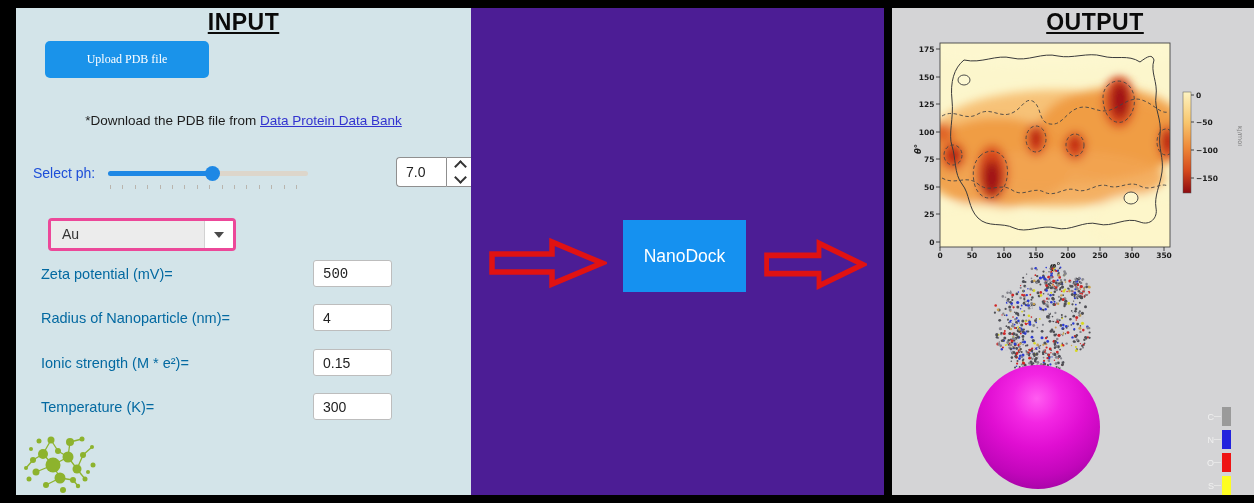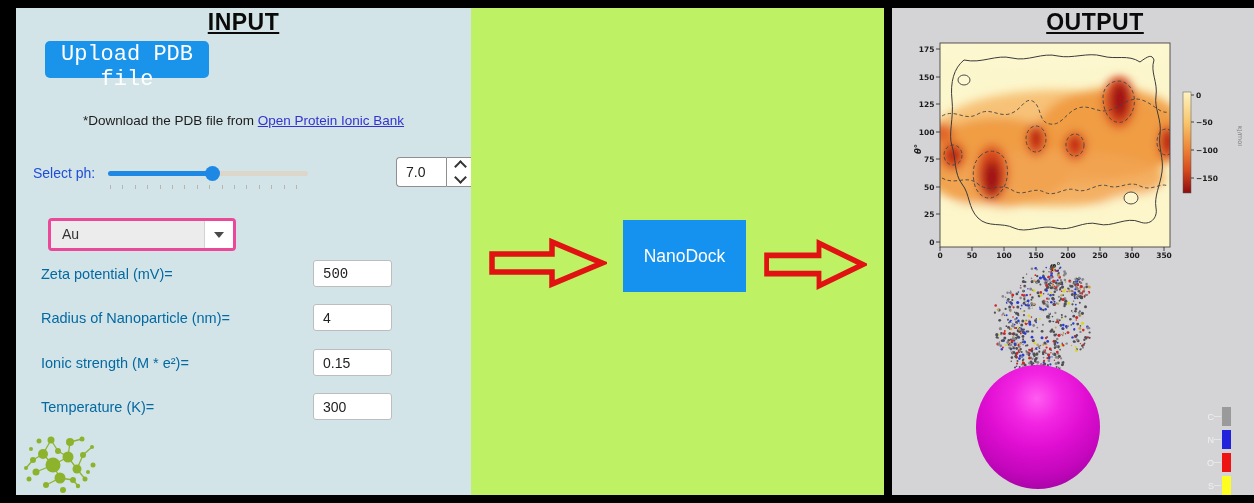--- a/index.html
+++ b/index.html
@@ -1,24 +1,24 @@
 <!DOCTYPE html>
 <html><head>
 <meta charset="utf-8">
 <style>
   html,body{margin:0;padding:0;}
   body{width:1254px;height:503px;background:#000;font-family:"Liberation Sans",sans-serif;position:relative;overflow:hidden;}
   .panel{position:absolute;top:8px;height:487px;}
   #panel-input{left:16px;width:455px;background:#d3e4e9;}
-  #panel-process{left:471px;width:413px;background:#bef264;}
+  #panel-process{left:471px;width:413px;background:#4c1d95;}
   #panel-output{left:892px;width:406px;background:#d4d4d6;}
   .panel-title{position:absolute;top:1px;left:0;right:0;text-align:center;font-size:23px;font-weight:bold;color:#0a0a0a;text-decoration:underline;letter-spacing:.5px;}
   
   .upload-btn{position:absolute;left:29px;top:33px;width:164px;height:37px;background:#1a93ea;color:#fff;
-    border:none;border-radius:5px;font-size:22px;font-family:Liberation Mono, monospace;cursor:pointer;}
+    border:none;border-radius:5px;font-size:12px;font-family:Liberation Serif, serif;cursor:pointer;}
   .note{position:absolute;top:105px;left:0;right:0;text-align:center;font-size:13.5px;color:#1c1c1c;}
   .note a{color:#3333cf;text-decoration:underline;cursor:pointer;}
   .ph-label{position:absolute;left:17px;top:157px;font-size:14px;color:#1d4ed8;}
   .slider{position:absolute;left:92px;top:160px;width:200px;height:16px;cursor:pointer;}
   .slider .track{position:absolute;top:3px;left:0;width:100%;height:5px;background:#ddd6cb;border-radius:3px;}
   .slider .fill{position:absolute;top:3px;left:0;width:52%;height:5px;background:#1e88e5;border-radius:3px 0 0 3px;}
   .slider .thumb{position:absolute;top:-2px;left:calc(52% - 7px);width:15px;height:15px;background:#1e88e5;border-radius:50%;}
   .slider-ticks{position:absolute;left:94px;top:177px;width:198px;height:4px;
     background:repeating-linear-gradient(90deg,#b9b5ae 0,#b9b5ae 1px,transparent 1px,transparent 12.4px);}
   .numbox{position:absolute;left:344px;top:149px;height:30px;display:flex;padding-left:36px;}
@@ -59,21 +59,21 @@
 </head>
 <body>
 
 <div class="panel" id="panel-input">
   <div class="panel-title">INPUT</div>
 
   <button class="upload-btn">Upload PDB file</button>
 
   <div class="note">
     <span>*Download the PDB file from</span>
-    <a>Open Protein Ionic Bank</a>
+    <a>Data Protein Data Bank</a>
   </div>
 
   <div class="ph-label">Select ph:</div>
   <div class="slider">
     <div class="track"></div>
     <div class="fill"></div>
     <div class="thumb"></div>
   </div>
   <div class="slider-ticks"></div>
   <div class="numbox">

